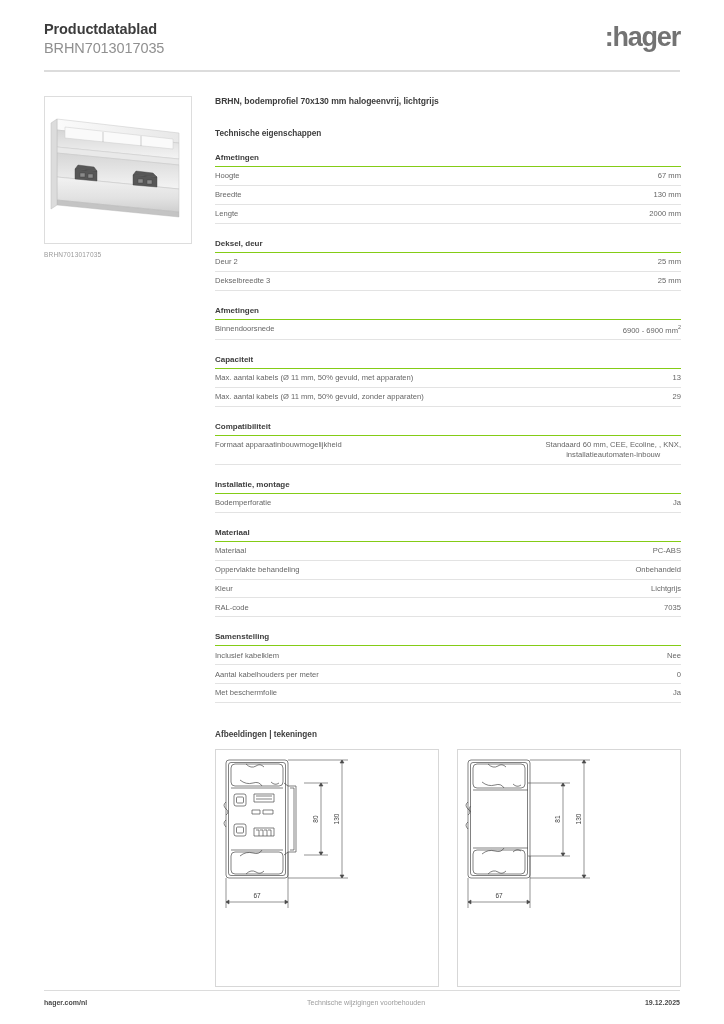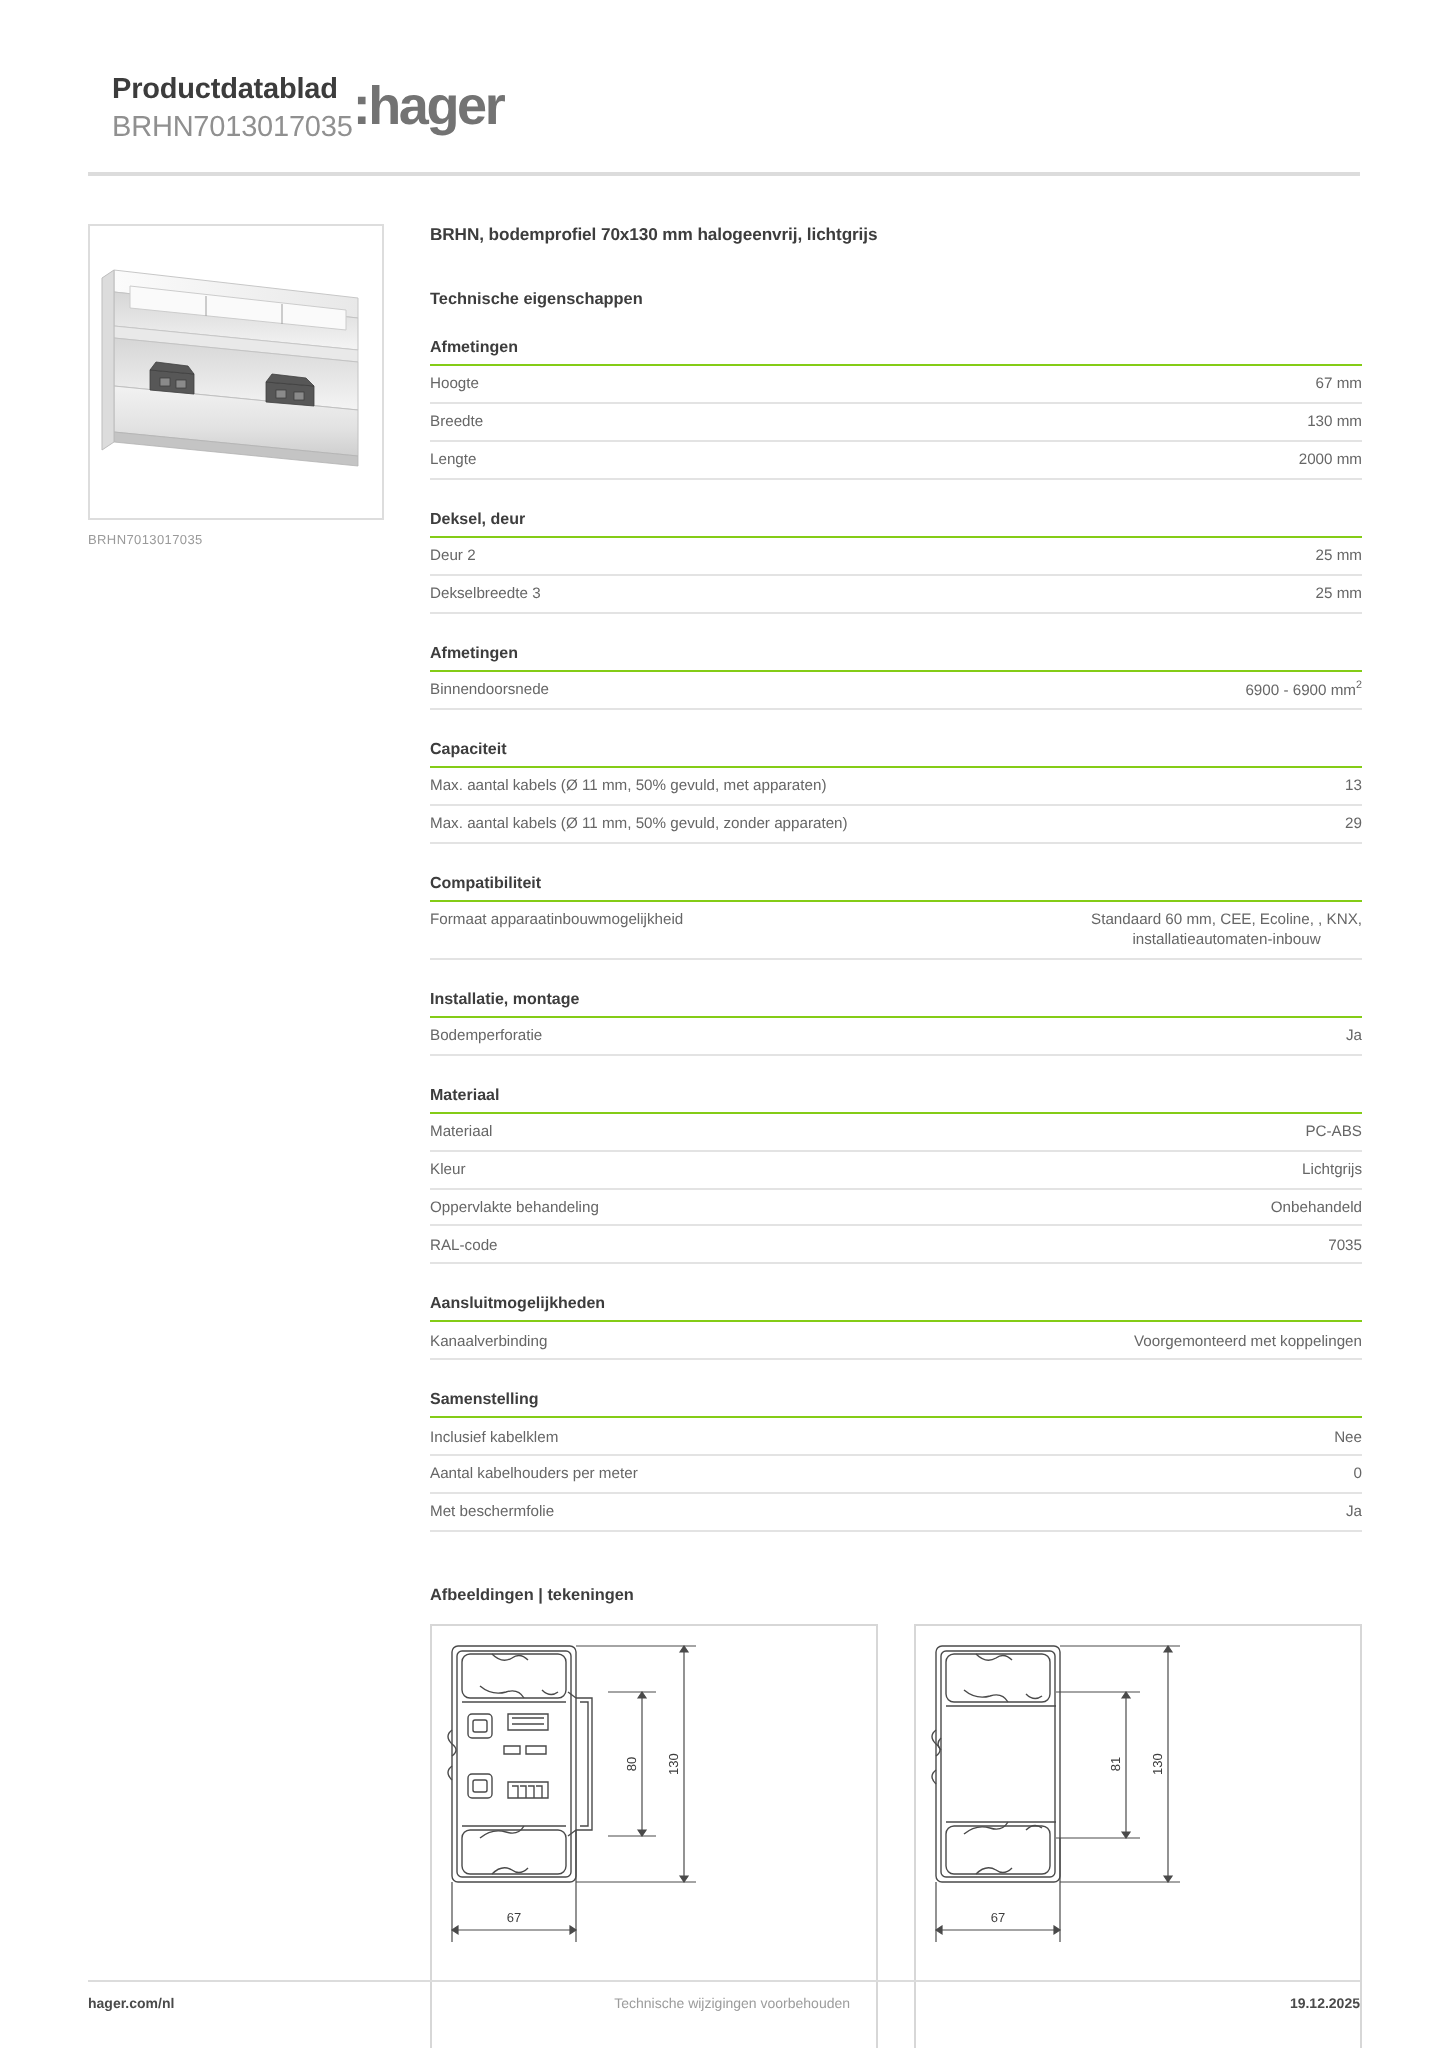--- a/index.html
+++ b/index.html
@@ -19,23 +19,22 @@
     left: 0; top: 0;
     width: 724px;
     height: 1024px;
     padding: 0 44px;
   }
 
   
   .header {
     display: flex;
     align-items: flex-start;
-    justify-content: flex-start;
-    padding-top: 36px;
-    margin-left: 12px;
+    justify-content: space-between;
+    padding-top: 20px;
   }
   .header-titles { line-height: 1.28; }
   .doc-title {
     font-size: 14.5px;
     font-weight: bold;
     color: #3c3c3c;
     letter-spacing: -0.1px;
   }
   .doc-subtitle {
     font-size: 14.5px;
@@ -298,37 +297,30 @@
               <div class="spec-value">Ja</div>
             </div>
           </div>
           <div class="spec-group">
             <div class="group-head">Materiaal</div>
             <div class="spec-row">
               <div class="spec-label">Materiaal</div>
               <div class="spec-value">PC-ABS</div>
             </div>
             <div class="spec-row">
+              <div class="spec-label">Oppervlakte behandeling</div>
+              <div class="spec-value">Onbehandeld</div>
+            </div>
+            <div class="spec-row">
               <div class="spec-label">Kleur</div>
               <div class="spec-value">Lichtgrijs</div>
             </div>
             <div class="spec-row">
-              <div class="spec-label">Oppervlakte behandeling</div>
-              <div class="spec-value">Onbehandeld</div>
-            </div>
-            <div class="spec-row">
               <div class="spec-label">RAL-code</div>
               <div class="spec-value">7035</div>
-            </div>
-          </div>
-          <div class="spec-group">
-            <div class="group-head">Aansluitmogelijkheden</div>
-            <div class="spec-row">
-              <div class="spec-label">Kanaalverbinding</div>
-              <div class="spec-value">Voorgemonteerd met koppelingen</div>
             </div>
           </div>
           <div class="spec-group">
             <div class="group-head">Samenstelling</div>
             <div class="spec-row">
               <div class="spec-label">Inclusief kabelklem</div>
               <div class="spec-value">Nee</div>
             </div>
             <div class="spec-row">
               <div class="spec-label">Aantal kabelhouders per meter</div>

